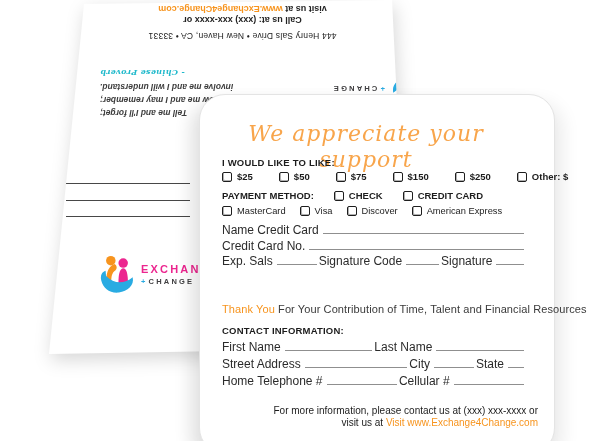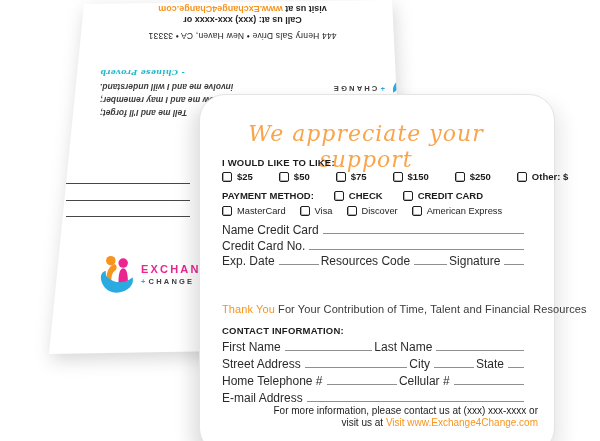--- a/index.html
+++ b/index.html
@@ -216,23 +216,23 @@
 
   <div class="brow frow r-namecc">
     <span class="lbl">Name Credit Card</span>
       <span class="fl"></span>
   </div>
   <div class="brow frow r-ccno">
     <span class="lbl">Credit Card No.</span>
       <span class="fl"></span>
   </div>
   <div class="brow frow r-exp">
-    <span class="lbl">Exp. Date</span>
+    <span class="lbl">Exp. Sals</span>
       <span class="fl w40"></span>
-    <span class="lbl">Resources Code</span>
+    <span class="lbl">Signature Code</span>
       <span class="fl w33"></span>
     <span class="lbl">Signature</span>
       <span class="fl"></span>
   </div>
 
   <div class="thanks">
     <span class="hl">Thank You</span><span> For Your Contribution of Time, Talent and Financial Resources</span>
   </div>
 
   <div class="row contact-head h-bold">CONTACT INFORMATION:</div>
@@ -250,23 +250,19 @@
       <span class="fl w40"></span>
     <span class="lbl">State</span>
       <span class="fl w16"></span>
   </div>
   <div class="brow frow r-home">
     <span class="lbl">Home Telephone #</span>
       <span class="fl"></span>
     <span class="lbl">Cellular #</span>
       <span class="fl"></span>
   </div>
-  <div class="brow frow r-email">
-    <span class="lbl">E-mail Address</span>
-      <span class="fl"></span>
-  </div>
 
   <div class="foot foot1">For more information, please contact us at (xxx) xxx-xxxx or</div>
   <div class="foot foot2">
     <span>visit us at </span><span class="link-orange">Visit www.Exchange4Change.com</span>
   </div>
 
 </div>
 
 </body></html>

